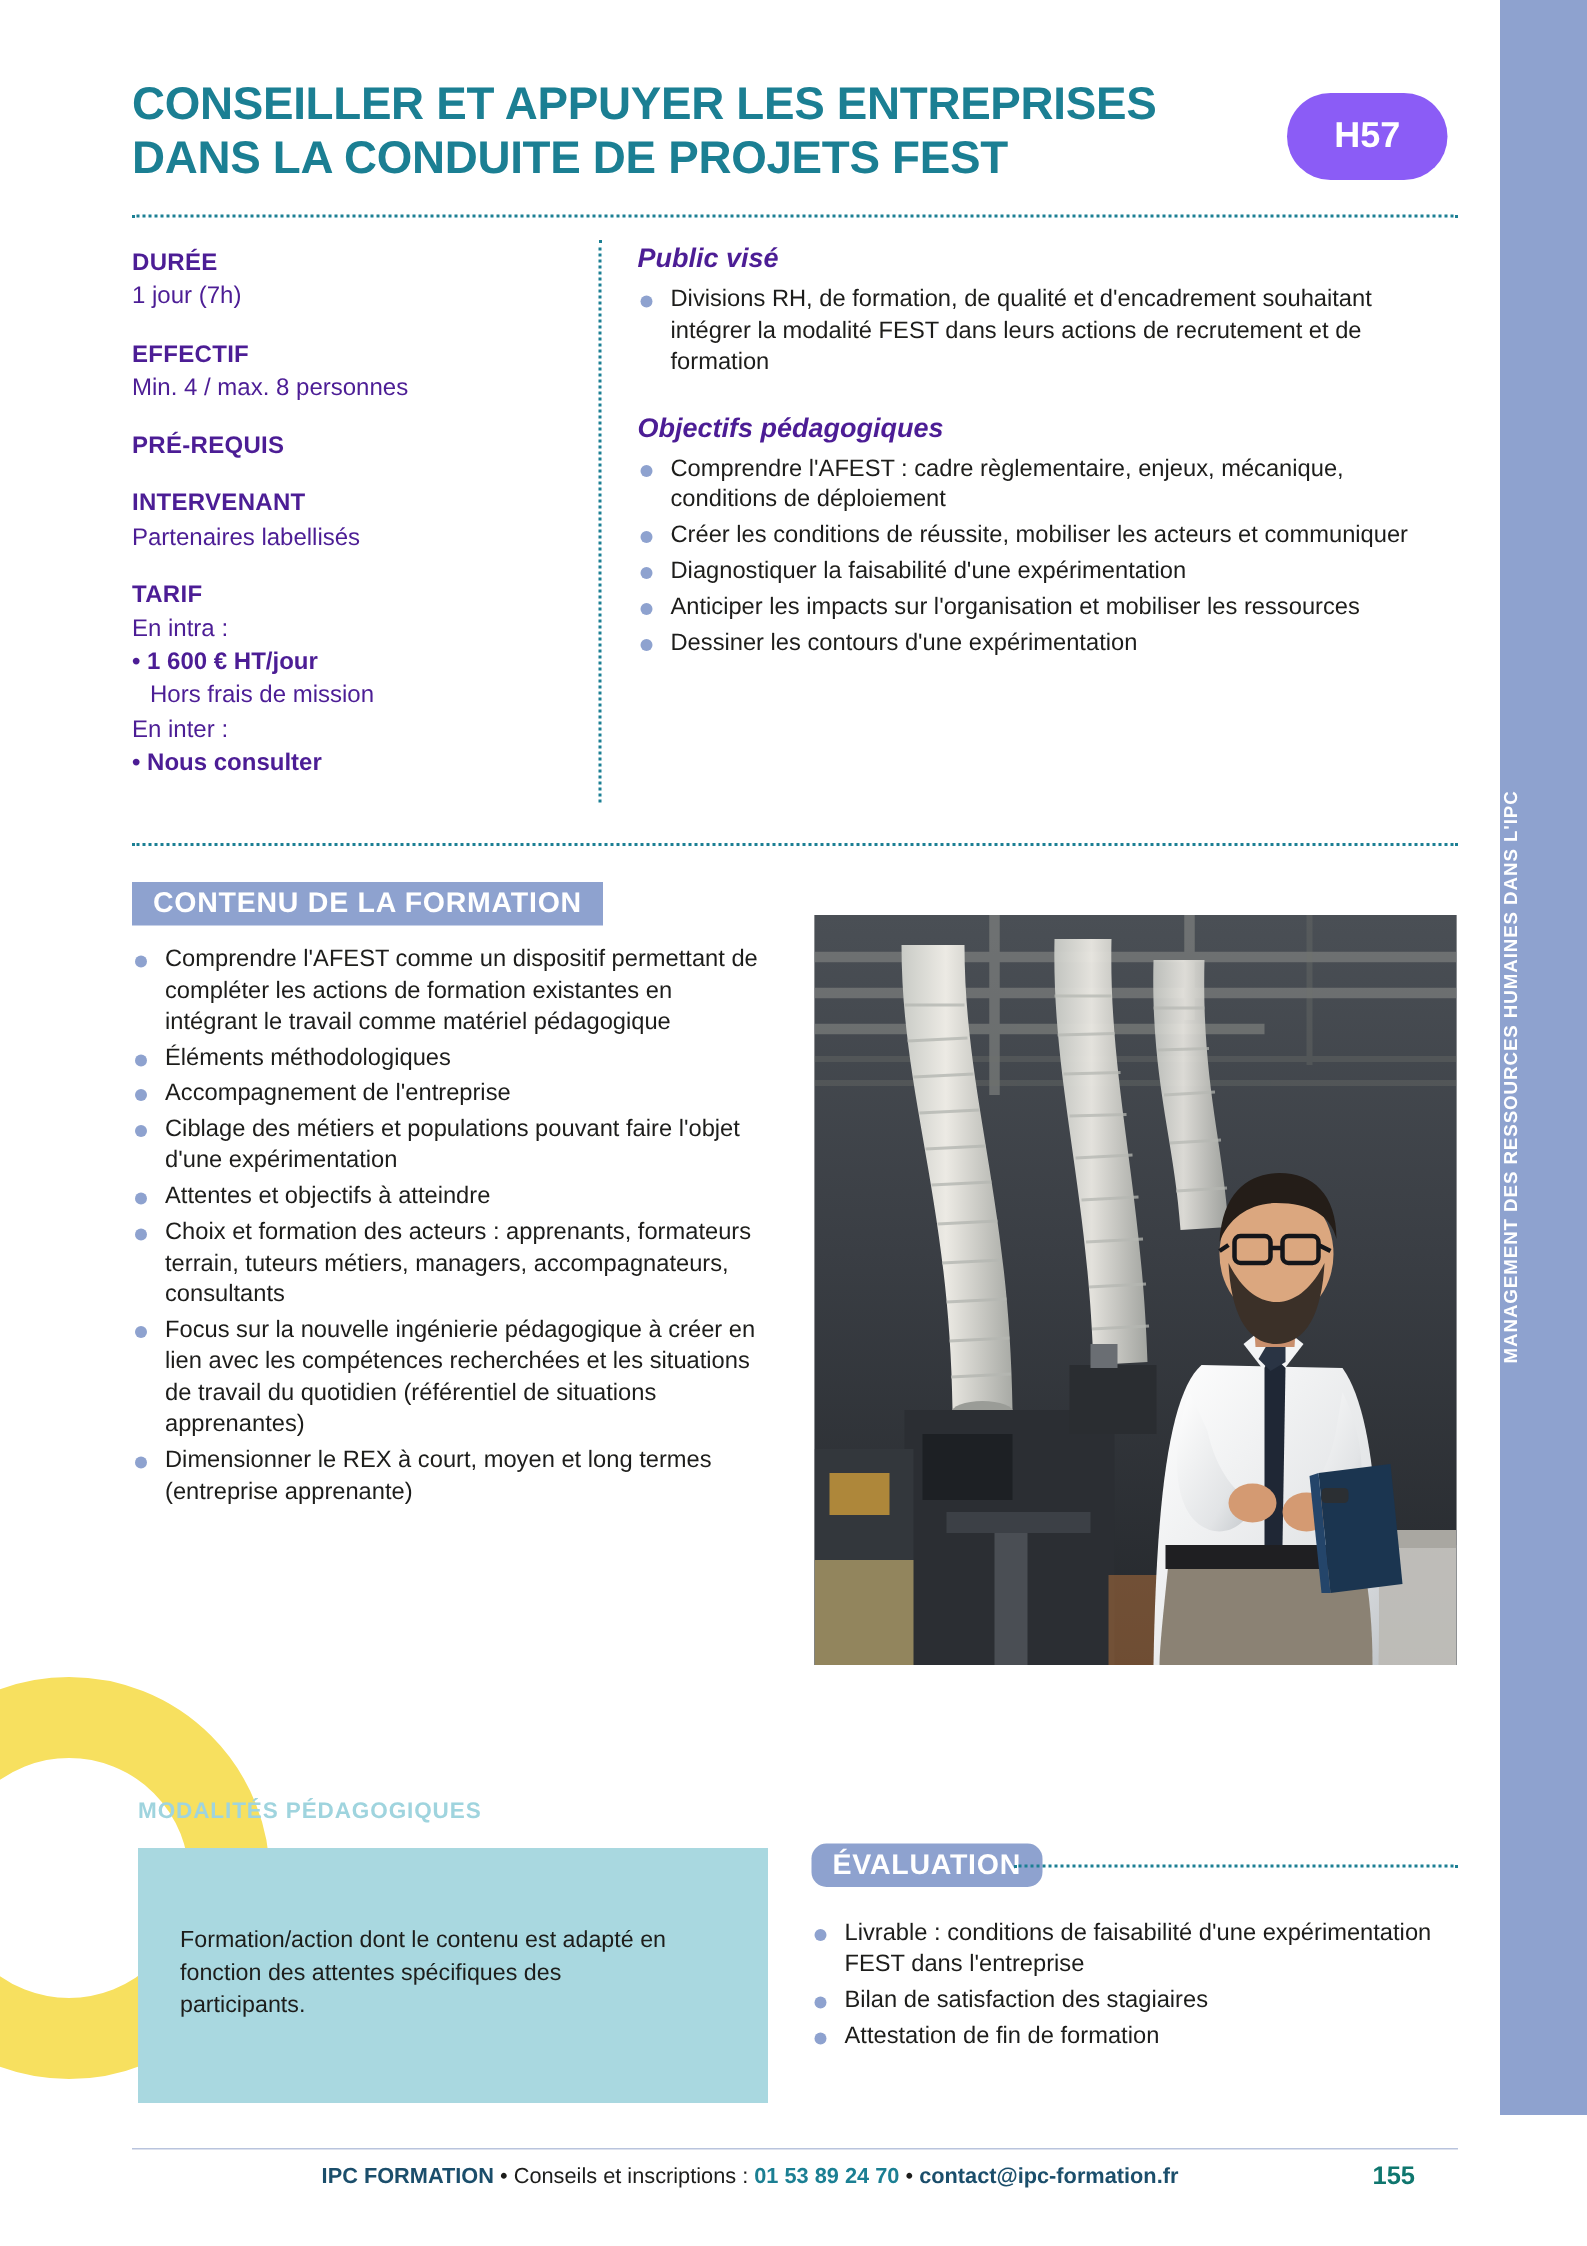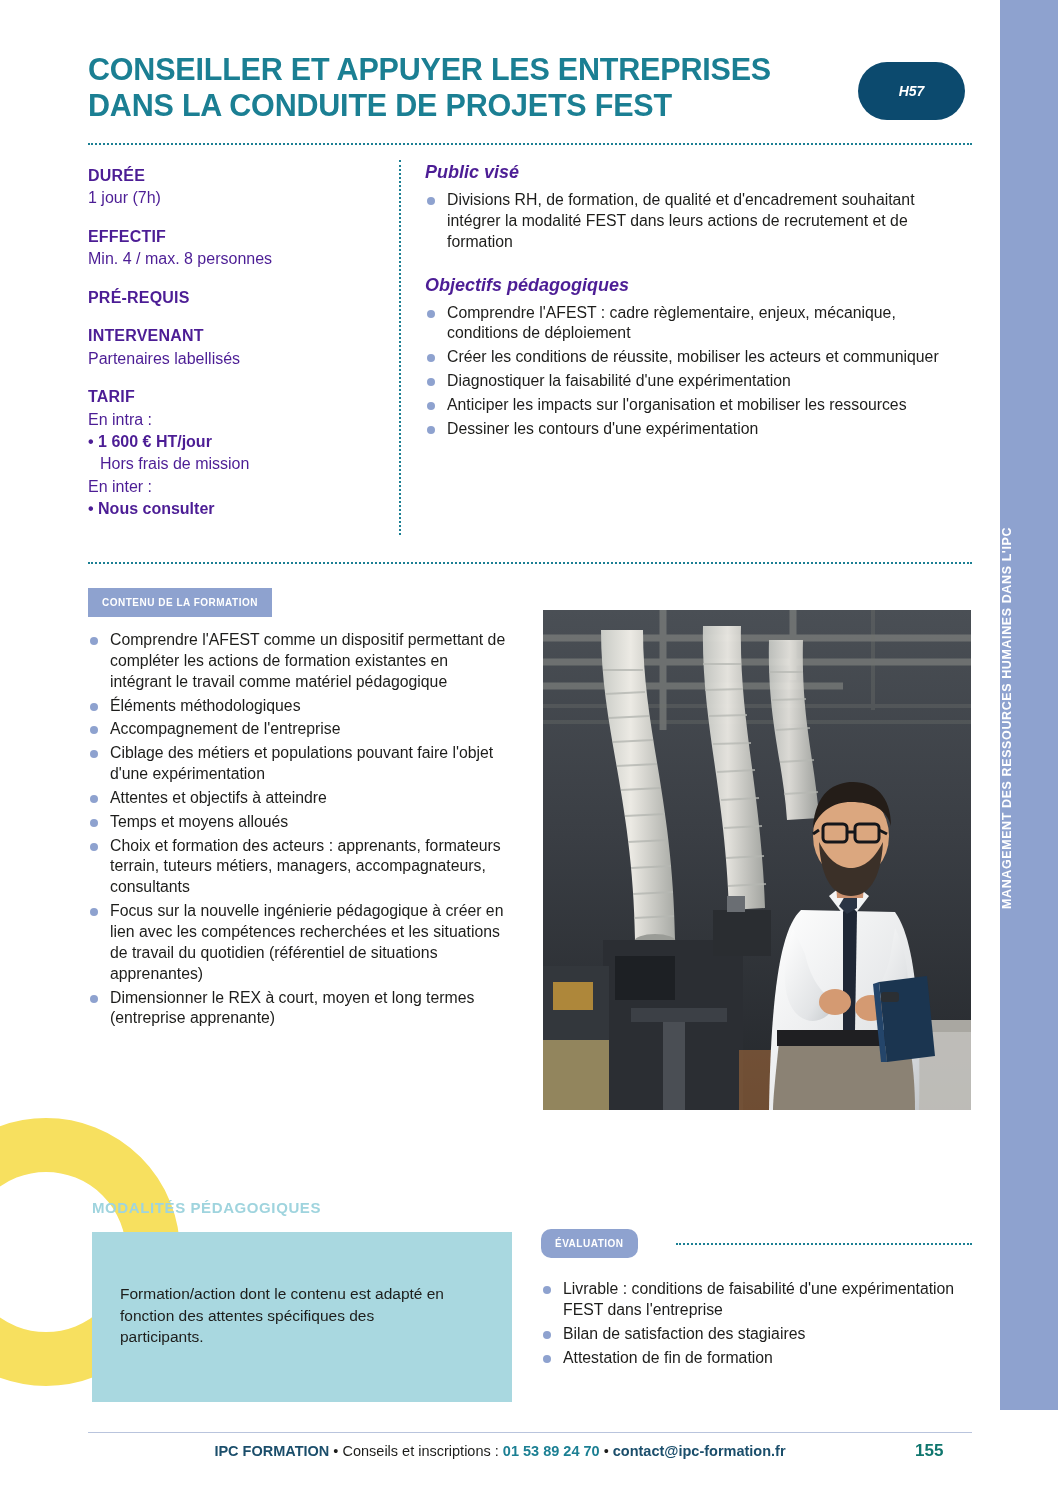--- a/index.html
+++ b/index.html
@@ -66,28 +66,27 @@
     font-weight: bold;
     line-height: 1.18;
     letter-spacing: -0.2px;
     text-transform: uppercase;
   }
   .code-badge {
     position: absolute;
     left: 858px; top: 62px;
     width: 107px; height: 58px;
     border-radius: 29px;
-    background: #0c4a6e;
+    background: #8b5cf6;
     color: #ffffff;
-    font-size: 14px;
+    font-size: 24px;
     font-weight: bold;
     display: flex;
     align-items: center;
     justify-content: center;
-    font-style: italic;
   }
 
   .dotted-rule {
     position: absolute;
     border-top: 2.5px dotted #1b7f93;
   }
   .rule1 { left: 88px; top: 143px; width: 884px; }
   .rule2 { left: 88px; top: 562px; width: 884px; }
 
   .v-dotted {
@@ -149,21 +148,21 @@
     width: 8px; height: 8px;
     border-radius: 50%;
     background: #8ea2cf;
   }
 
   
   .section-tag {
     position: absolute;
     background: #8ea2cf;
     color: #ffffff;
-    font-size: 10px;
+    font-size: 19px;
     font-weight: bold;
     letter-spacing: 0.5px;
     display: flex;
     align-items: center;
     padding: 0 14px;
     height: 29px;
   }
   .tag-contenu { left: 88px; top: 588px; }
 
   .contenu-list {
@@ -309,21 +308,20 @@
 
   <div class="dotted-rule rule2"></div>
 
   <div class="section-tag tag-contenu">CONTENU DE LA FORMATION</div>
   <ul class="bul contenu-list">
     <li>Comprendre l'AFEST comme un dispositif permettant de compléter les actions de formation existantes en intégrant le travail comme matériel pédagogique</li>
     <li>Éléments méthodologiques</li>
     <li>Accompagnement de l'entreprise</li>
     <li>Ciblage des métiers et populations pouvant faire l'objet d'une expérimentation</li>
     <li>Attentes et objectifs à atteindre</li>
-    <li>Temps et moyens alloués</li>
     <li>Choix et formation des acteurs : apprenants, formateurs terrain, tuteurs métiers, managers, accompagnateurs, consultants</li>
     <li>Focus sur la nouvelle ingénierie pédagogique à créer en lien avec les compétences recherchées et les situations de travail du quotidien (référentiel de situations apprenantes)</li>
     <li>Dimensionner le REX à court, moyen et long termes (entreprise apprenante)</li>
   </ul>
 
   <div class="photo">
     <svg width="428" height="500" viewBox="0 0 428 500" xmlns="http://www.w3.org/2000/svg" role="img">
       <defs>
         <linearGradient id="bg" x1="0" y1="0" x2="0" y2="1">
           <stop offset="0%" stop-color="#4a4f55"></stop>

